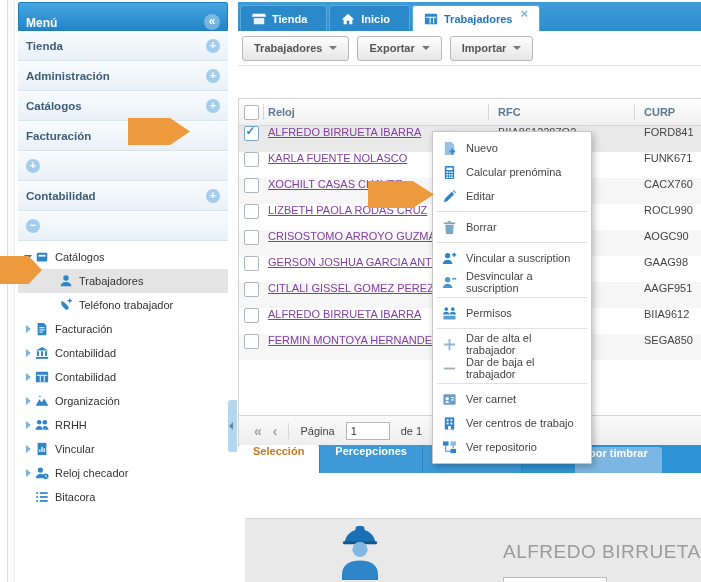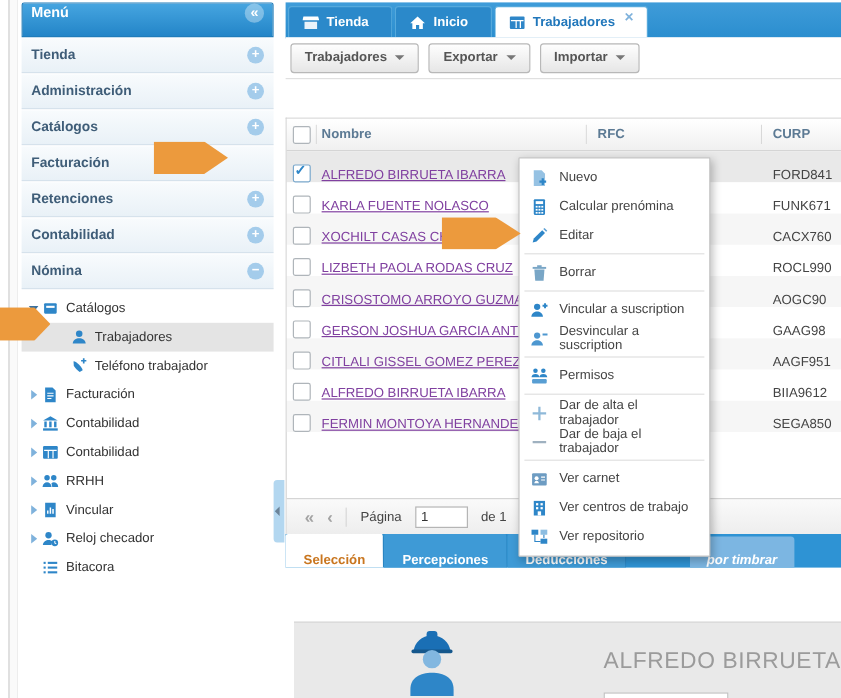--- a/index.html
+++ b/index.html
@@ -3,21 +3,21 @@
 <meta charset="utf-8">
 <style>
   html,body{margin:0;padding:0;background:#fff;}
   .app{position:relative;width:701px;height:582px;overflow:hidden;background:#fff;
        font-family:"Liberation Sans",sans-serif;font-size:11px;color:#444;}
   .left-gutter{position:absolute;left:0;top:0;width:18px;height:582px;
        background:linear-gradient(90deg,#fff 0 7px,#e0e0e0 7px 8px,#fafafa 8px 14px,#ededed 14px 15px,#fff 15px);}
   
   .sidebar{position:absolute;left:18px;top:2px;width:210px;background:#fff;}
   .menu-header{height:27px;background:linear-gradient(#46a5e0,#2385c8);border:1px solid #1f7cba;
-       color:#fff;font-weight:bold;font-size:12px;display:flex;align-items:flex-start;padding:0 7px;border-radius:2px 2px 0 0;}
+       color:#fff;font-weight:bold;font-size:12px;display:flex;align-items:flex-end;padding:0 7px;border-radius:2px 2px 0 0;}
   .menu-title{flex:1;}
   .collapse-circle{width:16px;height:16px;border-radius:50%;background:rgba(255,255,255,.35);
        text-align:center;line-height:14px;font-size:12px;font-weight:bold;}
   .acc-item{height:28px;margin-top:1px;background:linear-gradient(#f8fbfd,#e9f1f7);
        border-bottom:1px solid #d6e2ec;display:flex;align-items:center;padding:0 8px;
        font-weight:bold;color:#3f5d78;font-size:11.5px;cursor:pointer;}
   .acc-label{flex:1;}
   .tg{width:14px;height:14px;border-radius:50%;background:#a4cceb;color:#fff;text-align:center;
        line-height:13px;font-weight:bold;font-size:11px;display:none;}
   .tg-plus .tg,.tg-minus .tg{display:block;}
@@ -67,40 +67,40 @@
   .checkbox{width:13px;height:13px;background:#fff;border:1px solid #afb5ba;border-radius:2px;
        display:inline-block;position:relative;cursor:pointer;}
   .checkbox.checked{border-color:#7aa8cc;}
   .checkbox.checked::after{content:"✓";position:absolute;left:1px;top:-3px;color:#2e86c8;font-weight:bold;font-size:12px;}
   .col{white-space:nowrap;overflow:hidden;}
   .g-head .col{position:relative;height:100%;display:flex;align-items:center;}
   .g-head .col::before{content:"";position:absolute;left:0;top:5px;bottom:5px;width:1px;background:#d8d8d8;}
   .name-col{width:225px;flex:0 0 225px;padding-left:5px;box-sizing:border-box;}
   .rfc-col{width:146px;flex:0 0 146px;padding-left:10px;box-sizing:border-box;}
   .curp-col{flex:1;padding-left:10px;}
-  .g-row{display:flex;height:26px;align-items:flex-end;background:#fff;cursor:pointer;}
+  .g-row{display:flex;height:26px;align-items:flex-start;background:#fff;cursor:pointer;}
   .g-row.striped{background:#f6f6f6;}
   .g-row.selected{background:#e9e9e9;}
   .wlink{color:#8040a0;text-decoration:underline;cursor:pointer;}
   
   .pager{position:absolute;left:0;right:0;bottom:0;height:31px;background:linear-gradient(#fafafa,#ededed);
        border-top:1px solid #d5d5d5;display:flex;align-items:center;gap:11px;padding-left:15px;box-sizing:border-box;}
   .pg-btn{font-size:14px;color:#a3a3a3;font-weight:bold;cursor:pointer;}
   .pg-sep{width:1px;height:16px;background:#d8d8d8;}
   .pg-label{color:#444;}
   .pg-input{width:34px;height:16px;border:1px solid #b5b5b5;padding:0 4px;
        font-family:"Liberation Sans",sans-serif;font-size:11px;color:#333;}
   
   .bottom-tabs{position:absolute;left:238px;top:445px;right:0;height:28px;background:#2e93d4;}
   .bt-holder{display:flex;height:28px;position:relative;width:100%;}
-  .btab{height:28px;display:flex;align-items:flex-end;padding:0 15px;color:#fff;font-weight:bold;
+  .btab{height:28px;display:flex;align-items:flex-start;padding:0 15px;color:#fff;font-weight:bold;
        background:#3e9ad6;border-right:1px solid #2a85c2;border-radius:2px 2px 0 0;cursor:pointer;box-sizing:border-box;}
   .btab.active{background:#fff;color:#c9761f;}
   .btab.partial{position:absolute;left:337px;top:2px;height:26px;background:#7cb6e2;border:none;
-       border-radius:3px 3px 0 0;padding:0 14px;font-style:italic;}
+       border-radius:3px 3px 0 0;padding:0 14px;}
   
   .detail-panel{position:absolute;left:245px;top:518px;right:0;height:64px;background:#e9e9e9;border-top:1px solid #d8d8d8;}
   .avatar{position:absolute;left:88px;top:3px;width:54px;height:60px;margin:0;}
   .d-name{position:absolute;left:258px;top:22px;font-size:19px;color:#9b9b9b;white-space:nowrap;letter-spacing:.5px;}
   .d-rfc{position:absolute;left:258px;top:58px;width:92px;height:20px;border:1px solid #c0c0c0;
        background:#fff;color:#999;font-family:"Liberation Sans",sans-serif;font-size:11px;padding:2px 5px;}
   
   .context-menu{position:absolute;left:432px;top:131px;width:158px;background:#fff;border:1px solid #c5c5c5;
        box-shadow:2px 3px 7px rgba(0,0,0,.25);padding:4px 0;border-radius:1px;z-index:10;}
   .cm-item{height:24px;display:flex;align-items:center;padding:0 9px;gap:9px;color:#444;cursor:pointer;}
@@ -137,29 +137,27 @@
         </div>
         <div class="acc-item tg-plus">
           <span class="acc-label">Catálogos</span>
           <span class="tg"></span>
         </div>
         <div class="acc-item">
           <span class="acc-label">Facturación</span>
 
         </div>
         <div class="acc-item tg-plus">
-          <span class="acc-label">Retenciones</span>
           <span class="tg"></span>
         </div>
         <div class="acc-item tg-plus">
           <span class="acc-label">Contabilidad</span>
           <span class="tg"></span>
         </div>
         <div class="acc-item expanded tg-minus">
-          <span class="acc-label">Nómina</span>
           <span class="tg"></span>
         </div>
       </div>
     <div class="tree">
 
     <div class="tree-item caret-down ind1">
           <span class="caret"></span>
           <span class="ic" data-icon="catalog-icon">
             <svg viewBox="0 0 16 16" fill="currentColor">
               <rect x="2" y="3" width="12" height="10" rx="1"></rect>
@@ -213,20 +211,30 @@
         </div>
         <div class="tree-item caret-right ind1">
           <span class="caret"></span>
           <span class="ic" data-icon="ledger-icon">
             <svg viewBox="0 0 16 16" fill="currentColor">
               <rect x="1" y="2" width="14" height="12" rx="1"></rect>
               <path d="M2 6h12M6 6v7.5M10.5 6v7.5" stroke="#fff" stroke-width="1.1" fill="none"></path>
             </svg>
           </span>
           <span class="tree-label">Contabilidad</span>
+        </div>
+        <div class="tree-item caret-right ind1">
+          <span class="caret"></span>
+          <span class="ic" data-icon="organization-icon">
+            <svg viewBox="0 0 16 16" fill="currentColor">
+              <path d="M0.8 13.5L5 6l2.6 3.6L10.4 5l4.8 8.5z"></path>
+              <path d="M4 3.5l1.5-2 1.5 2z" opacity=".75"></path>
+            </svg>
+          </span>
+          <span class="tree-label">Organización</span>
         </div>
         <div class="tree-item caret-right ind1">
           <span class="caret"></span>
           <span class="ic" data-icon="people-icon">
             <svg viewBox="0 0 16 16" fill="currentColor">
               <circle cx="4.8" cy="4.8" r="2.6"></circle>
               <path d="M.5 13.5c.3-3 2.2-4.4 4.3-4.4s4 1.4 4.3 4.4z"></path>
               <circle cx="11.2" cy="4.8" r="2.6"></circle>
               <path d="M9 10c.7-.6 1.4-.9 2.2-.9 2.1 0 4 1.4 4.3 4.4H9.8z"></path>
             </svg>
@@ -327,21 +335,21 @@
           <span class="dd-caret"></span>
         </button>
       </div>
   </div>
 
   <div class="grid-panel">
     <div class="g-head">
       <span class="cb-col">
           <span class="checkbox"></span>
         </span>
-      <span class="col name-col">Nombre</span>
+      <span class="col name-col">Reloj</span>
       <span class="col rfc-col">RFC</span>
       <span class="col curp-col">CURP</span>
     </div>
     <div class="g-body">
 
     <div class="g-row selected checked">
           <span class="cb-col">
             <span class="checkbox checked"></span>
           </span>
           <span class="col name-col"><a class="wlink">ALFREDO BIRRUETA IBARRA</a></span>

